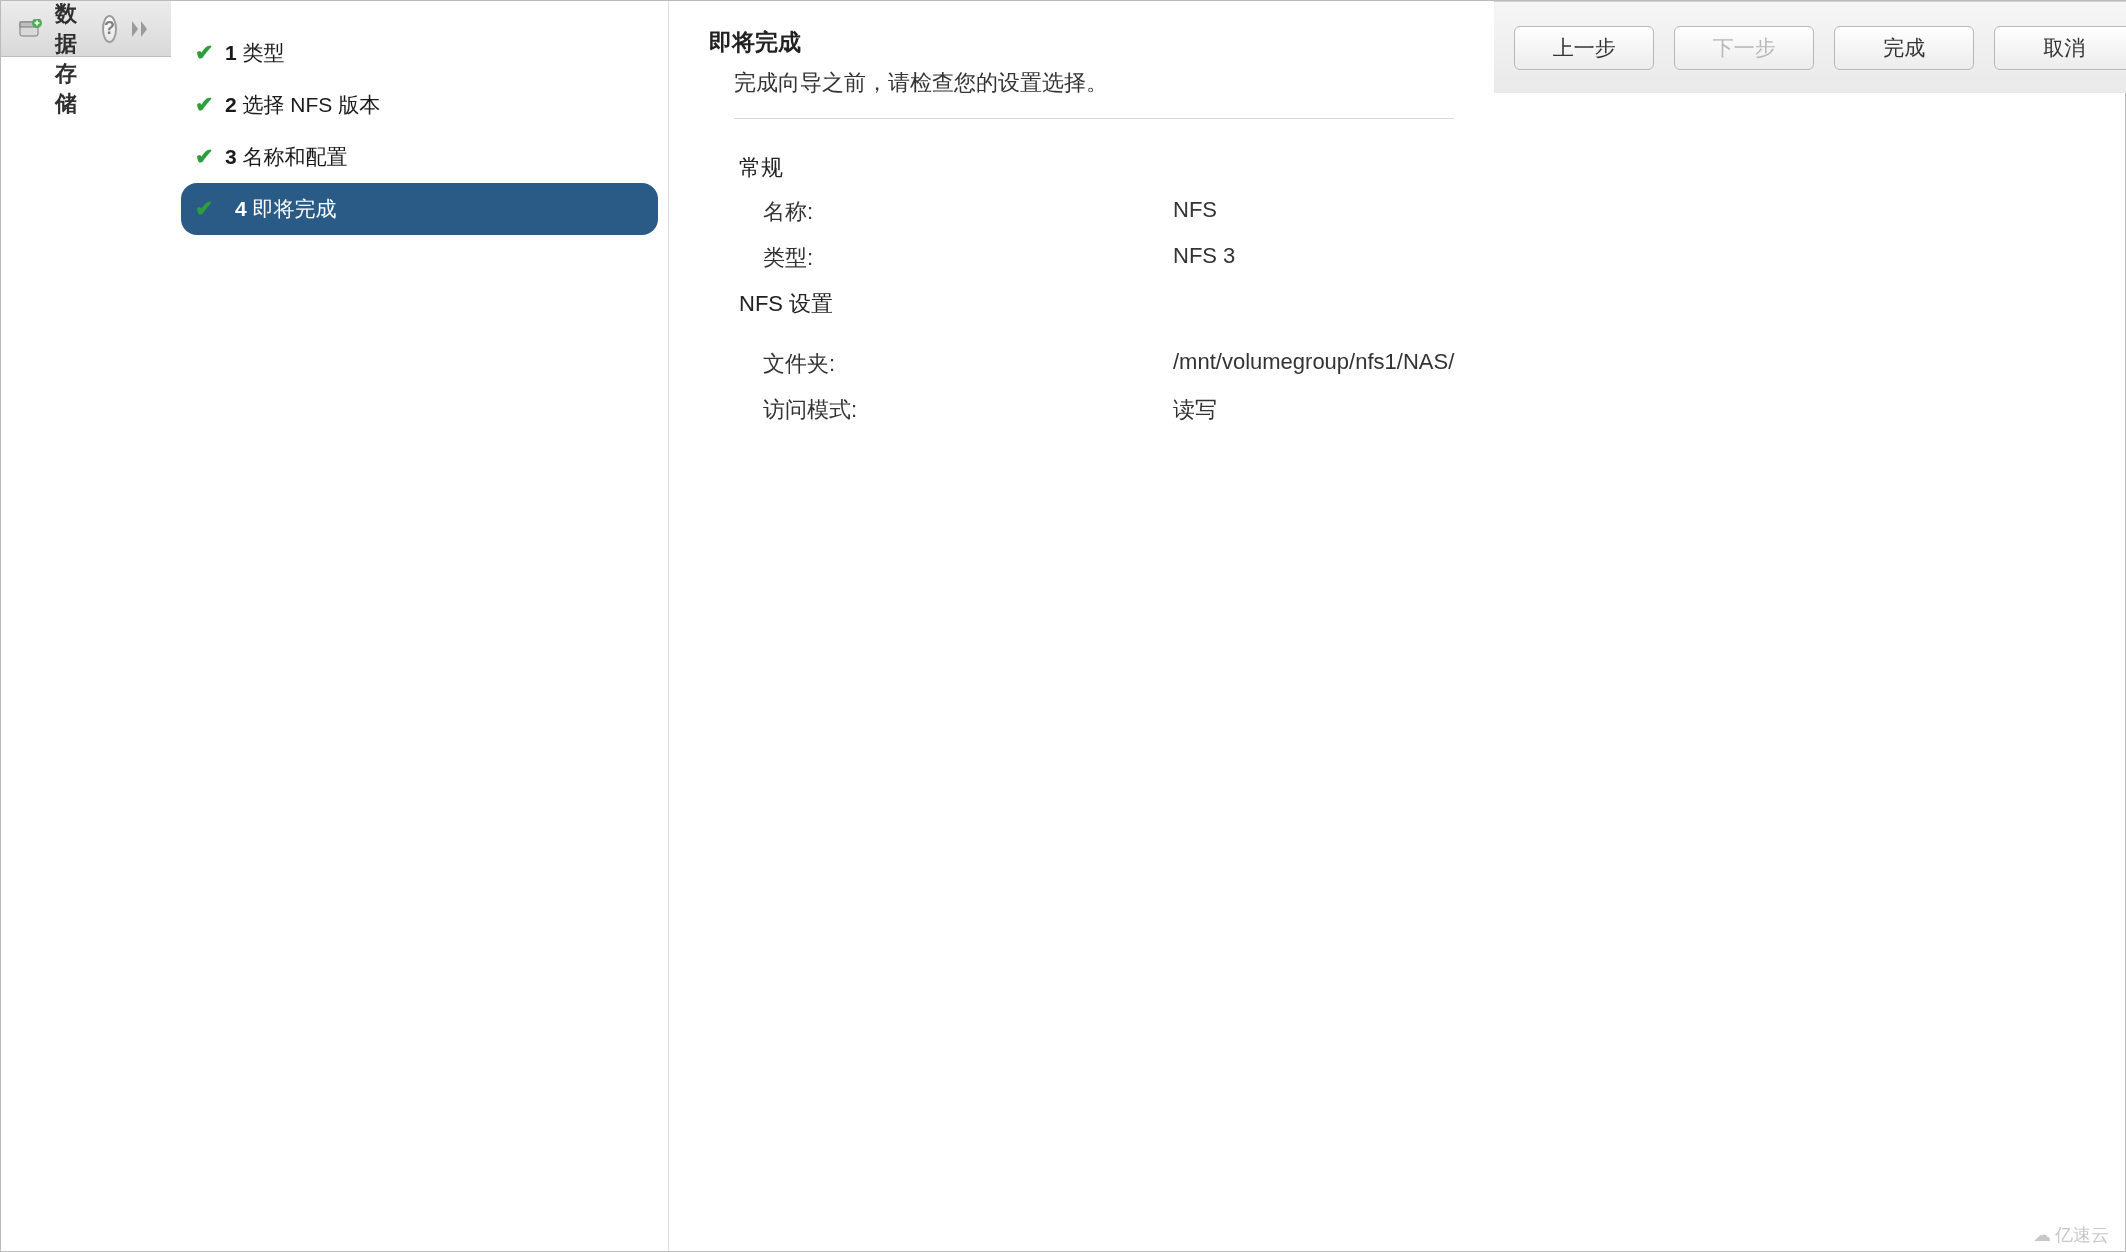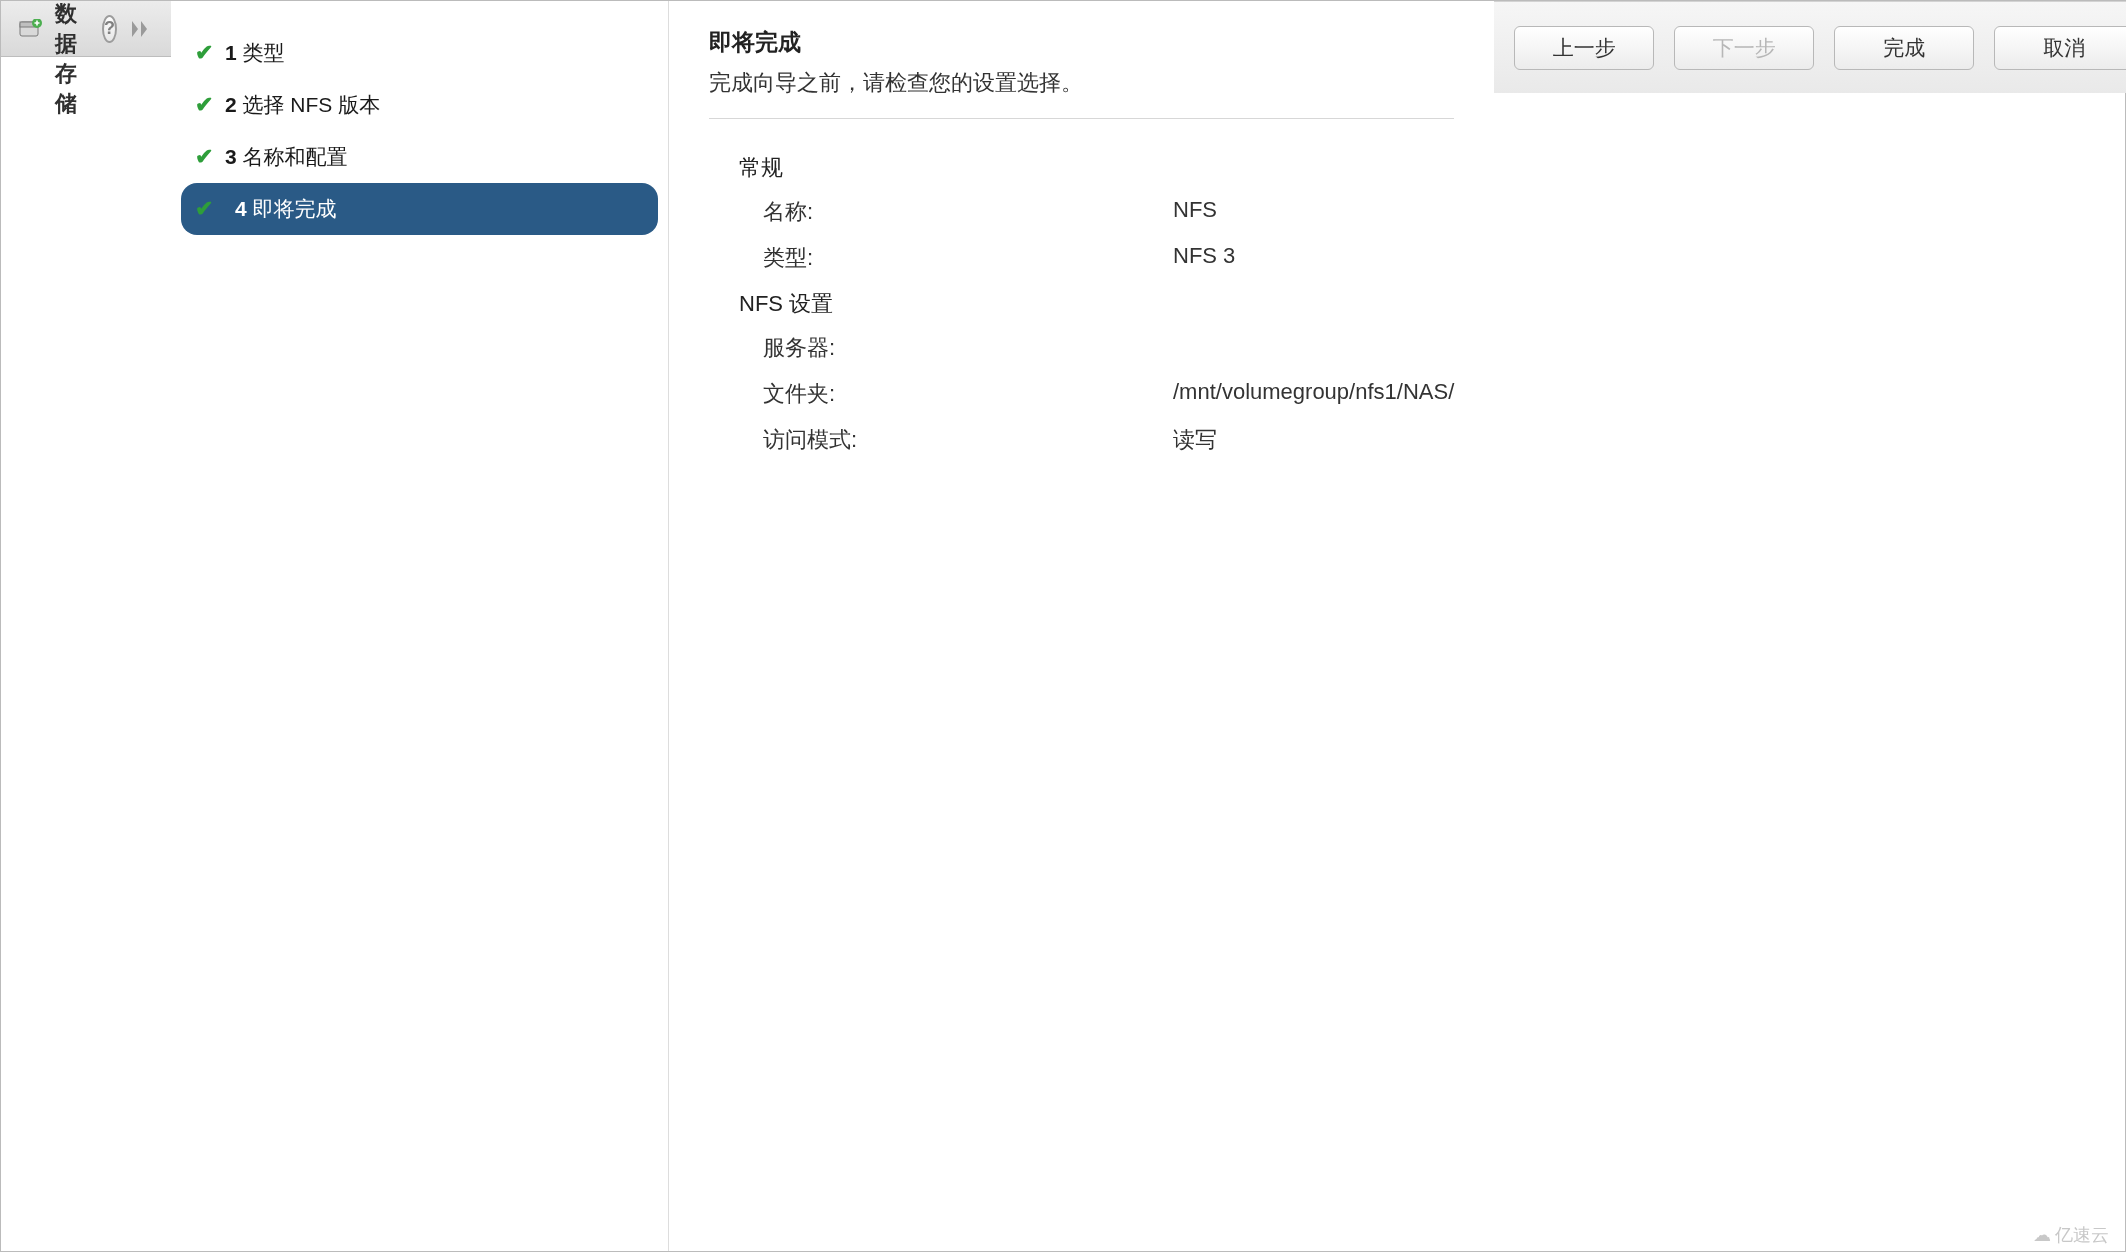--- a/index.html
+++ b/index.html
@@ -118,20 +118,21 @@
     font-weight: 600;
     color: #222;
     margin-bottom: 10px;
   }
   .content .subheading {
     font-size: 22px;
     color: #333;
     padding-bottom: 20px;
     border-bottom: 1px solid #d7d7d7;
     margin-bottom: 34px;
+    margin-left: 25px;
   }
 
   .section-title {
     font-weight: normal;
     font-size: 22px;
     color: #222;
     margin: 10px 0 14px 30px;
   }
   .kv-row {
     display: flex;
@@ -268,21 +269,20 @@
         <div class="k">名称:</div>
         <div class="v">NFS</div>
       </div>
       <div class="kv-row">
         <div class="k">类型:</div>
         <div class="v">NFS 3</div>
       </div>
 
       <div class="section-title">NFS 设置</div>
       <div class="kv-row">
-        <div class="k">服务器:</div>
       </div>
       <div class="kv-row">
         <div class="k">文件夹:</div>
         <div class="v">/mnt/volumegroup/nfs1/NAS/</div>
       </div>
       <div class="kv-row">
         <div class="k">访问模式:</div>
         <div class="v">读写</div>
       </div>
     </div>

